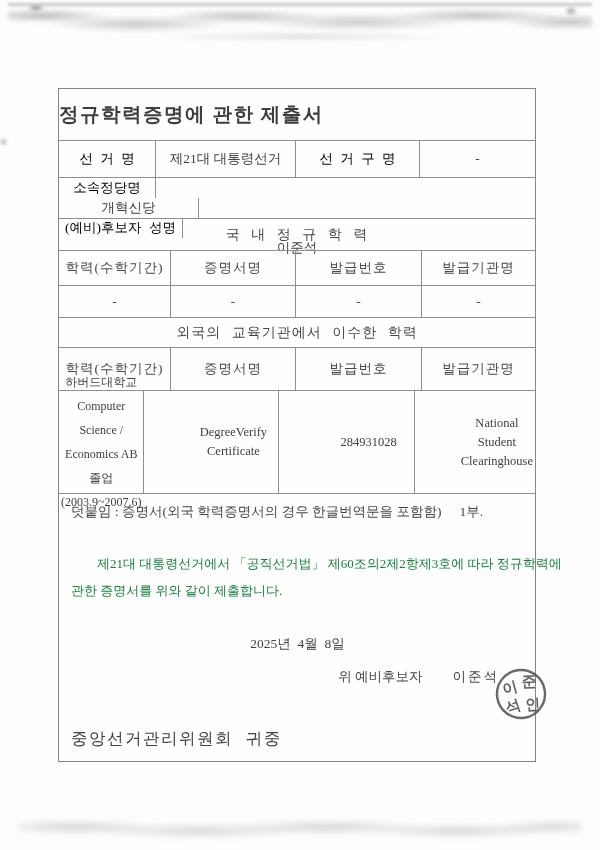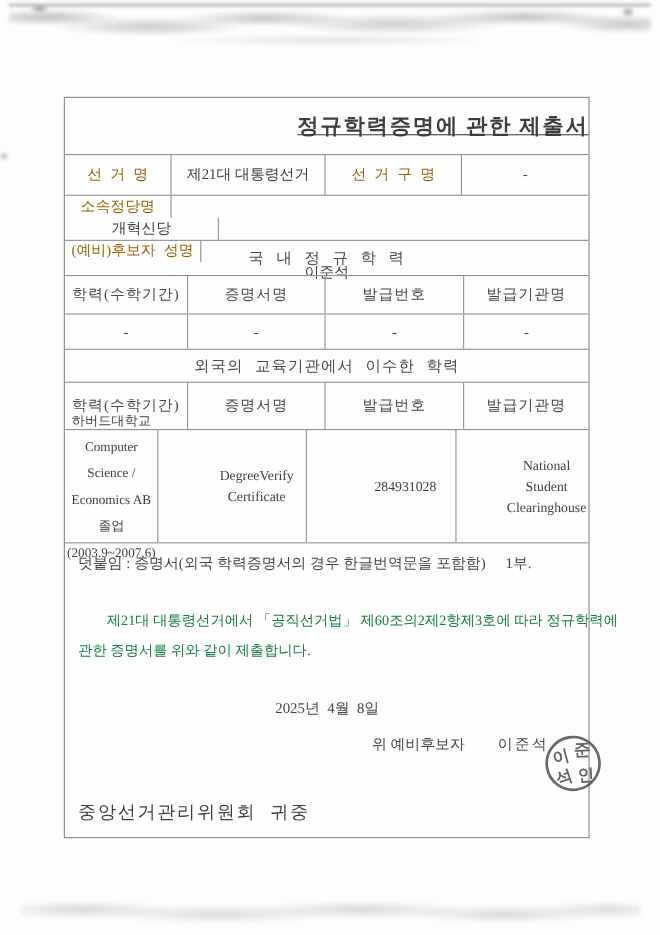--- a/index.html
+++ b/index.html
@@ -47,31 +47,31 @@
   }
   .trow{display:flex;box-sizing:border-box;border-bottom:1px solid #8f8f8f;flex:0 0 auto;}
   .cell{box-sizing:border-box;display:flex;align-items:center;justify-content:center;
     text-align:center;border-right:1px solid #8f8f8f;padding:1px 2px;}
   .cell:last-child{border-right:none;}
   
   .g1-c1{width:97px;}  .g1-c2{width:140px;} .g1-c3{width:124px;} .g1-c4{flex:1;}
   
   .g2-c1{width:112px;} .g2-c2{width:125px;} .g2-c3{width:126px;} .g2-c4{flex:1;}
 
-  .title-row{height:52px;display:flex;align-items:center;justify-content:flex-end;
-    border-bottom:1px solid #8f8f8f;box-sizing:border-box;text-decoration:underline;}
+  .title-row{height:52px;display:flex;align-items:center;justify-content:flex-start;
+    border-bottom:1px solid #8f8f8f;box-sizing:border-box;}
   .title-row h1{margin:0;font-size:19.5px;font-weight:bold;letter-spacing:1.5px;color:#3d3d3d;}
 
   .r-info1{height:37px;} .r-info2{height:41px;flex-direction:column;}
   .r-band1{height:32px;} .r-head1{height:35px;} .r-dash{height:32px;}
   .r-band2{height:30px;} .r-head2{height:43px;} .r-data{height:103px;gap:44px;}
 
   .band{display:flex;align-items:center;justify-content:center;font-size:14px;
     color:#474747;word-spacing:6px;letter-spacing:1px;}
-  .lbl{font-size:13.5px;color:#a16207;word-spacing:4px;}
+  .lbl{font-size:13.5px;color:#000000;word-spacing:4px;}
   .val{font-size:13.5px;color:#424242;}
   .hdr{font-size:13.5px;color:#474747;letter-spacing:1px;}
   .multi{white-space:pre-line;line-height:24px;font-size:12px;color:#3f3f3f;}
   .multi-en{white-space:pre-line;line-height:19px;font-size:12.5px;color:#3f3f3f;}
   .num{font-size:12.5px;color:#3f3f3f;}
 
   
   .freearea{position:relative;flex:1;}
   .attach{position:absolute;left:12px;top:9px;display:flex;align-items:baseline;
     font-size:13.5px;color:#454545;white-space:nowrap;}

